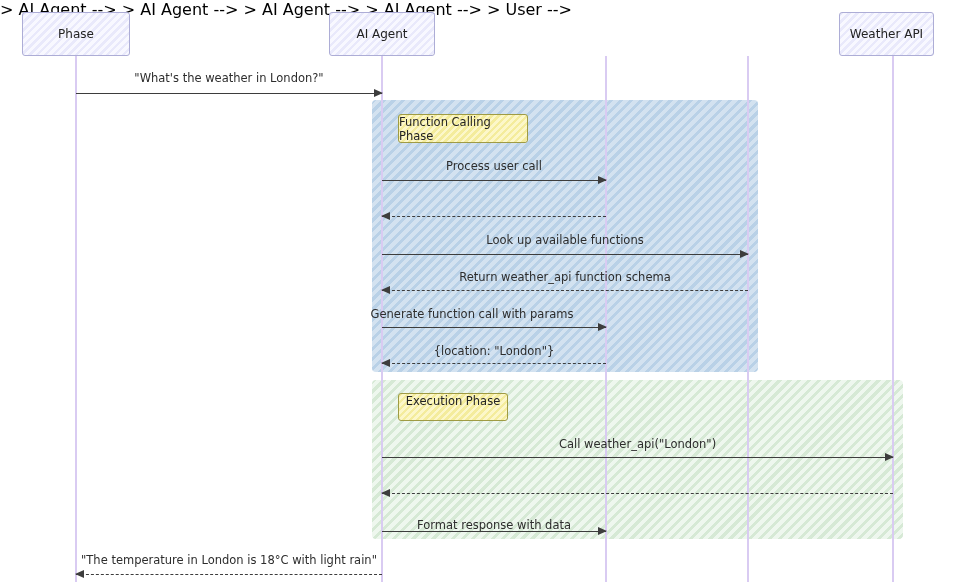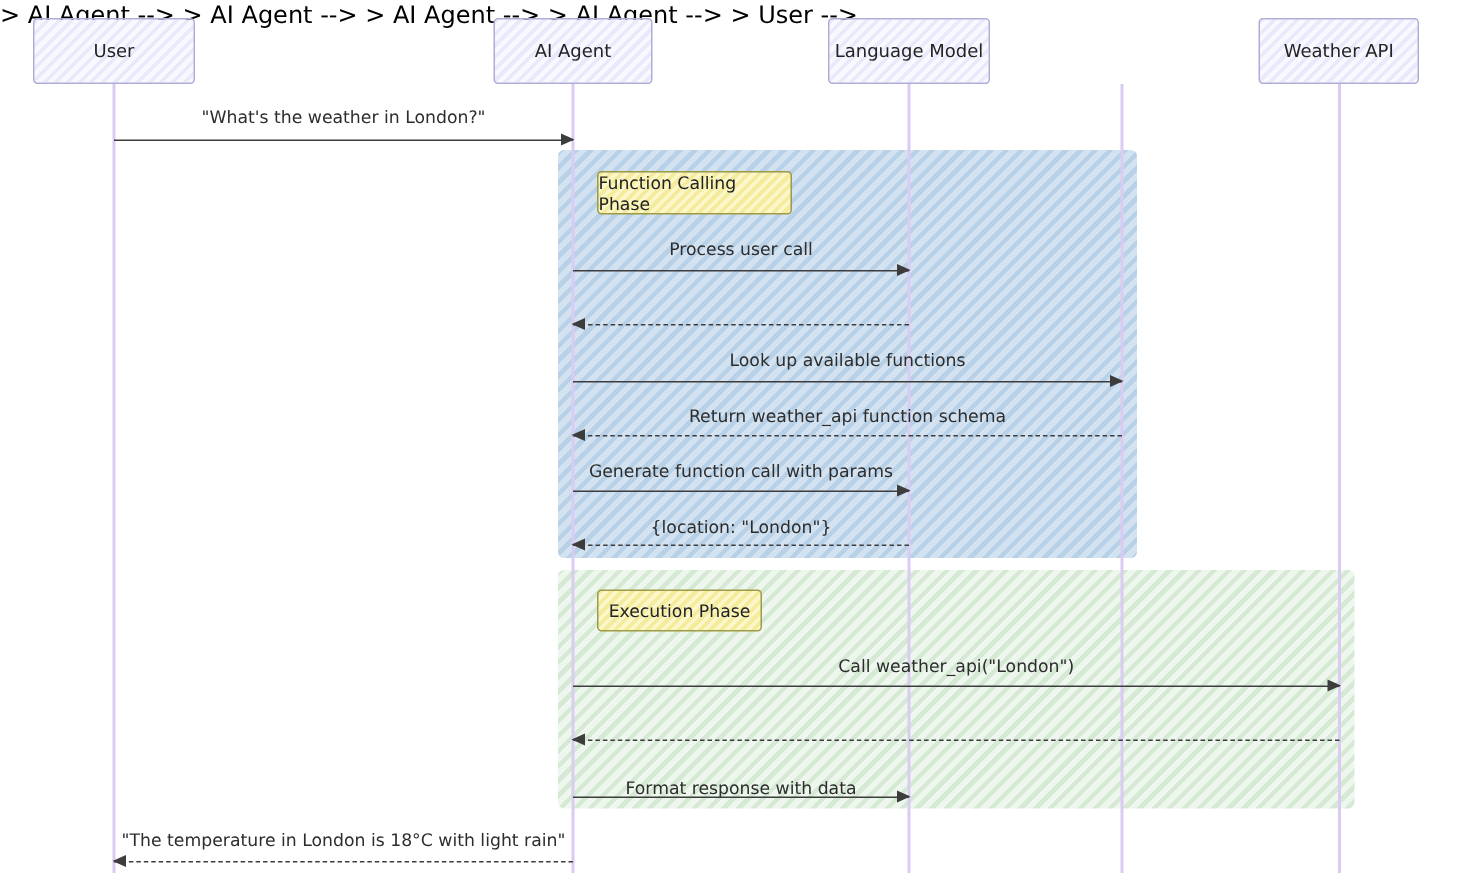--- a/index.html
+++ b/index.html
@@ -24,21 +24,21 @@
   }
   
   .phase-rect { position:absolute; z-index:1; border-radius:4px; }
   .phase-blue  { background:repeating-linear-gradient(135deg,#b9d1e7 0 3px,#d3e2f0 3px 7px); }
   .phase-green { background:repeating-linear-gradient(135deg,#d6e9d5 0 3px,#eef7ee 3px 7px); }
   
   .phase-note {
     position:absolute; z-index:5;
     background:repeating-linear-gradient(135deg,#f4ec9c 0 2.5px,#fcf7c9 2.5px 5px);
     border:1.4px solid #9f9b44; border-radius:3px;
-    display:flex; align-items:center; justify-content:center;
+    display:flex; align-items:flex-start; justify-content:center;
     font-size:11.5px; color:#232323;
   }
   
   .mlabel {
     position:absolute; z-index:6; text-align:center;
     font-size:11.5px; color:#2d2d2d; line-height:14px; white-space:nowrap;
   }
   .mline { position:absolute; z-index:6; height:0; border-top:1.4px solid #3d3d3d; }
   .mline.dashed { border-top:1.3px dashed #3d3d3d; }
   .ah { position:absolute; width:0; height:0;
@@ -57,29 +57,26 @@
   <div class="lifeline" style="left:605px"></div>
   <div class="lifeline" style="left:746.5px"></div>
   <div class="lifeline" style="left:891.5px"></div>
 
   
   <div class="phase-rect phase-blue" style="left:372px; top:100px; width:386px; height:272px"></div>
   <div class="phase-rect phase-green" style="left:372px; top:380px; width:531px; height:159px"></div>
 
   
   <div class="participant" style="left:22px;  width:108px">
-      <span>User</span>
+      <span>Phase</span>
     </div>
   <div class="participant" style="left:329px; width:106px">
       <span>AI Agent</span>
     </div>
-  <div class="participant" style="left:552px; width:108px">
-      <span>Language Model</span>
-    </div>
-  <div class="participant" style="left:839px; width:107px">
+  <div class="participant" style="left:839px; width:95px">
       <span>Weather API</span>
     </div>
 
   
   <div class="phase-note" style="left:398px; top:114px; width:130px; height:29px">
     <span>Function Calling Phase</span>
   </div>
   <div class="phase-note" style="left:398px; top:393px; width:110px; height:28px">
     <span>Execution Phase</span>
   </div>
@@ -107,21 +104,21 @@
       <span class="ah r"></span>
     </div>
 
   &gt; AI Agent --&gt;
   <div class="mlabel" style="left:382px; top:270px; width:366px">Return weather_api function schema</div>
   <div class="mline dashed" style="left:382px; top:290px; width:366px">
       <span class="ah l"></span>
     </div>
 
   
-  <div class="mlabel" style="left:382px; top:307px; width:224px">Generate function call with params</div>
+  <div class="mlabel" style="left:360px; top:307px; width:224px">Generate function call with params</div>
   <div class="mline" style="left:382px; top:327px; width:224px">
       <span class="ah r"></span>
     </div>
 
   &gt; AI Agent --&gt;
   <div class="mlabel" style="left:382px; top:344px; width:224px">{location: "London"}</div>
   <div class="mline dashed" style="left:382px; top:363px; width:224px">
       <span class="ah l"></span>
     </div>
 

